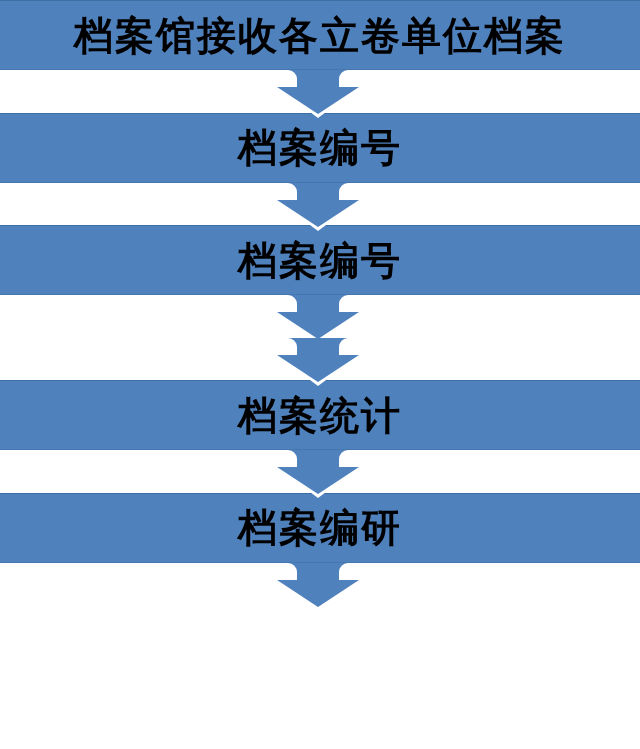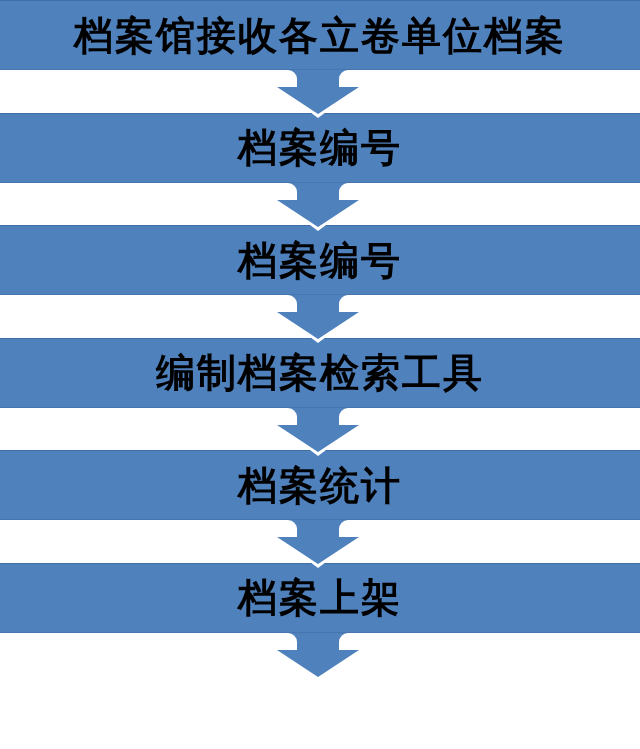--- a/index.html
+++ b/index.html
@@ -87,44 +87,41 @@
     <span class="label">档案编号</span>
   </div>
 
   <div class="connector">
     <svg width="120" height="50" viewBox="0 0 120 50">
       <path class="arrow-halo" d="M14.5,14 L105.5,14 L60,48 Z"></path>
       <path class="arrow-shape" d="M30,0 A9,9 0 0 1 39,9 L39,17 L19,17 L60,44 L101,17 L81,17 L81,9 A9,9 0 0 1 90,0 Z"></path>
     </svg>
   </div>
 
-  <div class="flow-bar">
-    <span class="label">编制档案检索工具</span>
-  </div>
 
   <div class="connector">
     <svg width="120" height="50" viewBox="0 0 120 50">
       <path class="arrow-halo" d="M14.5,14 L105.5,14 L60,48 Z"></path>
       <path class="arrow-shape" d="M30,0 A9,9 0 0 1 39,9 L39,17 L19,17 L60,44 L101,17 L81,17 L81,9 A9,9 0 0 1 90,0 Z"></path>
     </svg>
   </div>
 
   <div class="flow-bar">
     <span class="label">档案统计</span>
   </div>
 
   <div class="connector">
     <svg width="120" height="50" viewBox="0 0 120 50">
       <path class="arrow-halo" d="M14.5,14 L105.5,14 L60,48 Z"></path>
       <path class="arrow-shape" d="M30,0 A9,9 0 0 1 39,9 L39,17 L19,17 L60,44 L101,17 L81,17 L81,9 A9,9 0 0 1 90,0 Z"></path>
     </svg>
   </div>
 
   <div class="flow-bar">
-    <span class="label">档案上架</span>
+    <span class="label">档案编研</span>
   </div>
 
   <div class="connector">
     <svg width="120" height="50" viewBox="0 0 120 50">
       <path class="arrow-halo" d="M14.5,14 L105.5,14 L60,48 Z"></path>
       <path class="arrow-shape" d="M30,0 A9,9 0 0 1 39,9 L39,17 L19,17 L60,44 L101,17 L81,17 L81,9 A9,9 0 0 1 90,0 Z"></path>
     </svg>
   </div>
 
 

